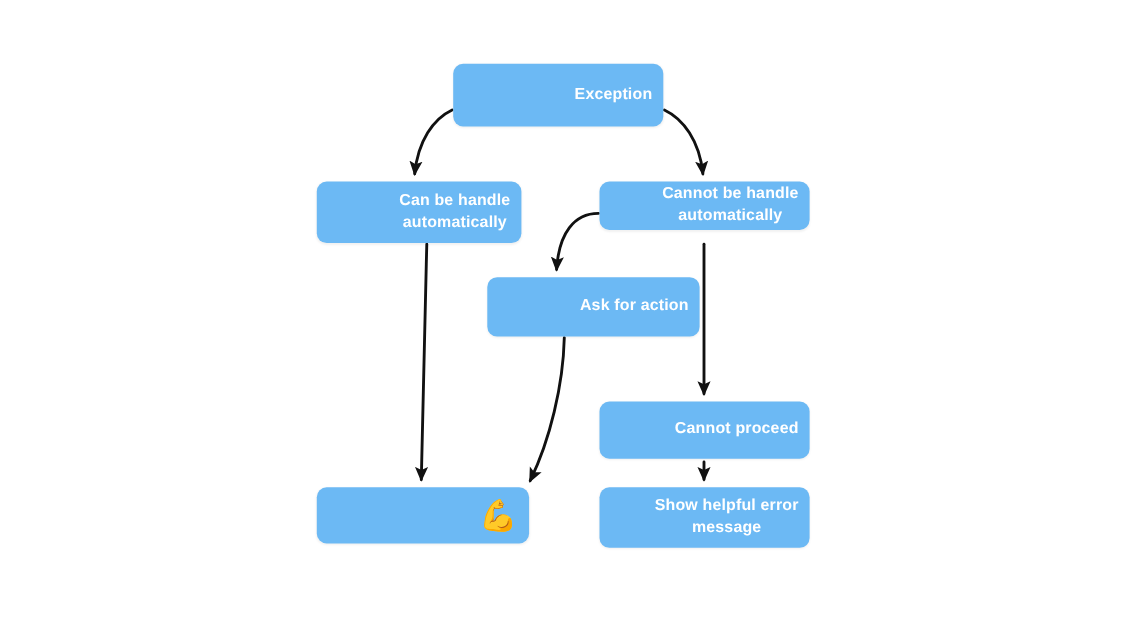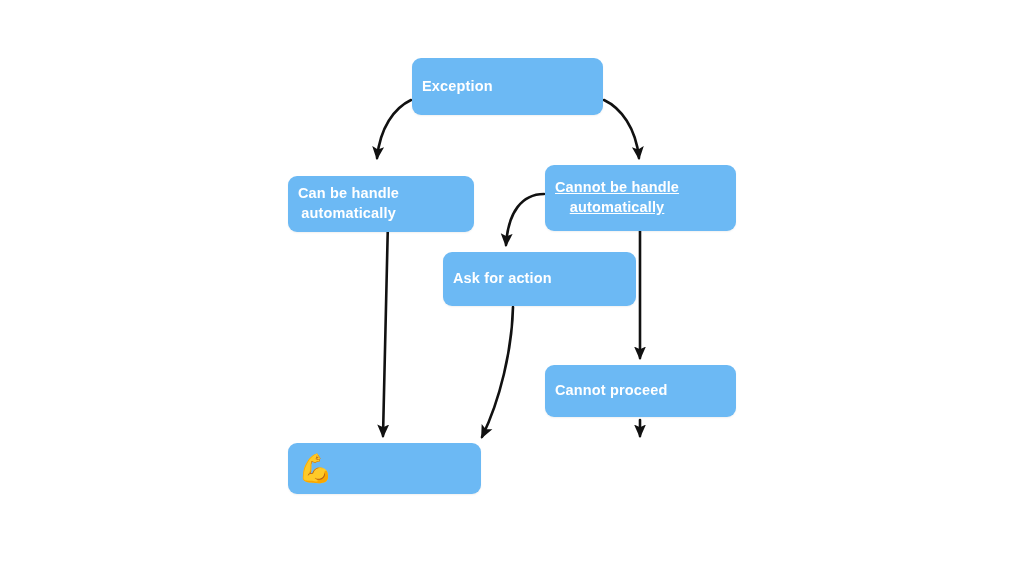--- a/index.html
+++ b/index.html
@@ -24,21 +24,21 @@
     top: 0;
     width: 1024px;
     height: 576px;
     pointer-events: none;
   }
   .node {
     position: absolute;
     box-sizing: border-box;
     display: flex;
     align-items: center;
-    justify-content: flex-start;
+    justify-content: flex-end;
     text-align: center;
     border-radius: 9px;
     background: #6cb9f4;
     color: #ffffff;
     font-family: "Liberation Sans", sans-serif;
     font-size: 14.5px;
     font-weight: bold;
     line-height: 1.35;
     letter-spacing: 0.15px;
     padding: 4px 10px;
@@ -48,22 +48,22 @@
   .node-label {
     display: block;
     white-space: pre-line;
   }
   .node-emoji {
     font-size: 28px;
     line-height: 1;
   }
   
   #node-exception        { left: 412px; top: 58px;  width: 191px; height: 57px; }
-  #node-can-handle       { left: 288px; top: 176px; width: 186px; height: 56px; }
-  #node-cannot-handle    { left: 545px; top: 165px; width: 191px; height: 66px; text-decoration: underline; }
+  #node-can-handle       { left: 288px; top: 165px; width: 186px; height: 56px; }
+  #node-cannot-handle    { left: 545px; top: 165px; width: 191px; height: 44px; }
   #node-ask-action       { left: 415px; top: 252px; width: 193px; height: 54px; margin-left: 28px; }
   #node-cannot-proceed   { left: 545px; top: 365px; width: 191px; height: 52px; }
   #node-error-message    { left: 545px; top: 443px; width: 191px; height: 55px; }
   #node-success          { left: 288px; top: 443px; width: 193px; height: 51px; }
 </style>
 </head>
 <body>
 
 <div id="canvas">
 
@@ -104,18 +104,22 @@
   </div>
 
   <div class="node" id="node-ask-action">
     <span class="node-label">Ask for action</span>
   </div>
 
   <div class="node" id="node-cannot-proceed">
     <span class="node-label">Cannot proceed</span>
   </div>
 
+  <div class="node" id="node-error-message">
+    <span class="node-label">Show helpful error
+message</span>
+  </div>
 
   <div class="node" id="node-success">
     <span class="node-label node-emoji">💪</span>
   </div>
 
 </div>
 
 </body></html>

